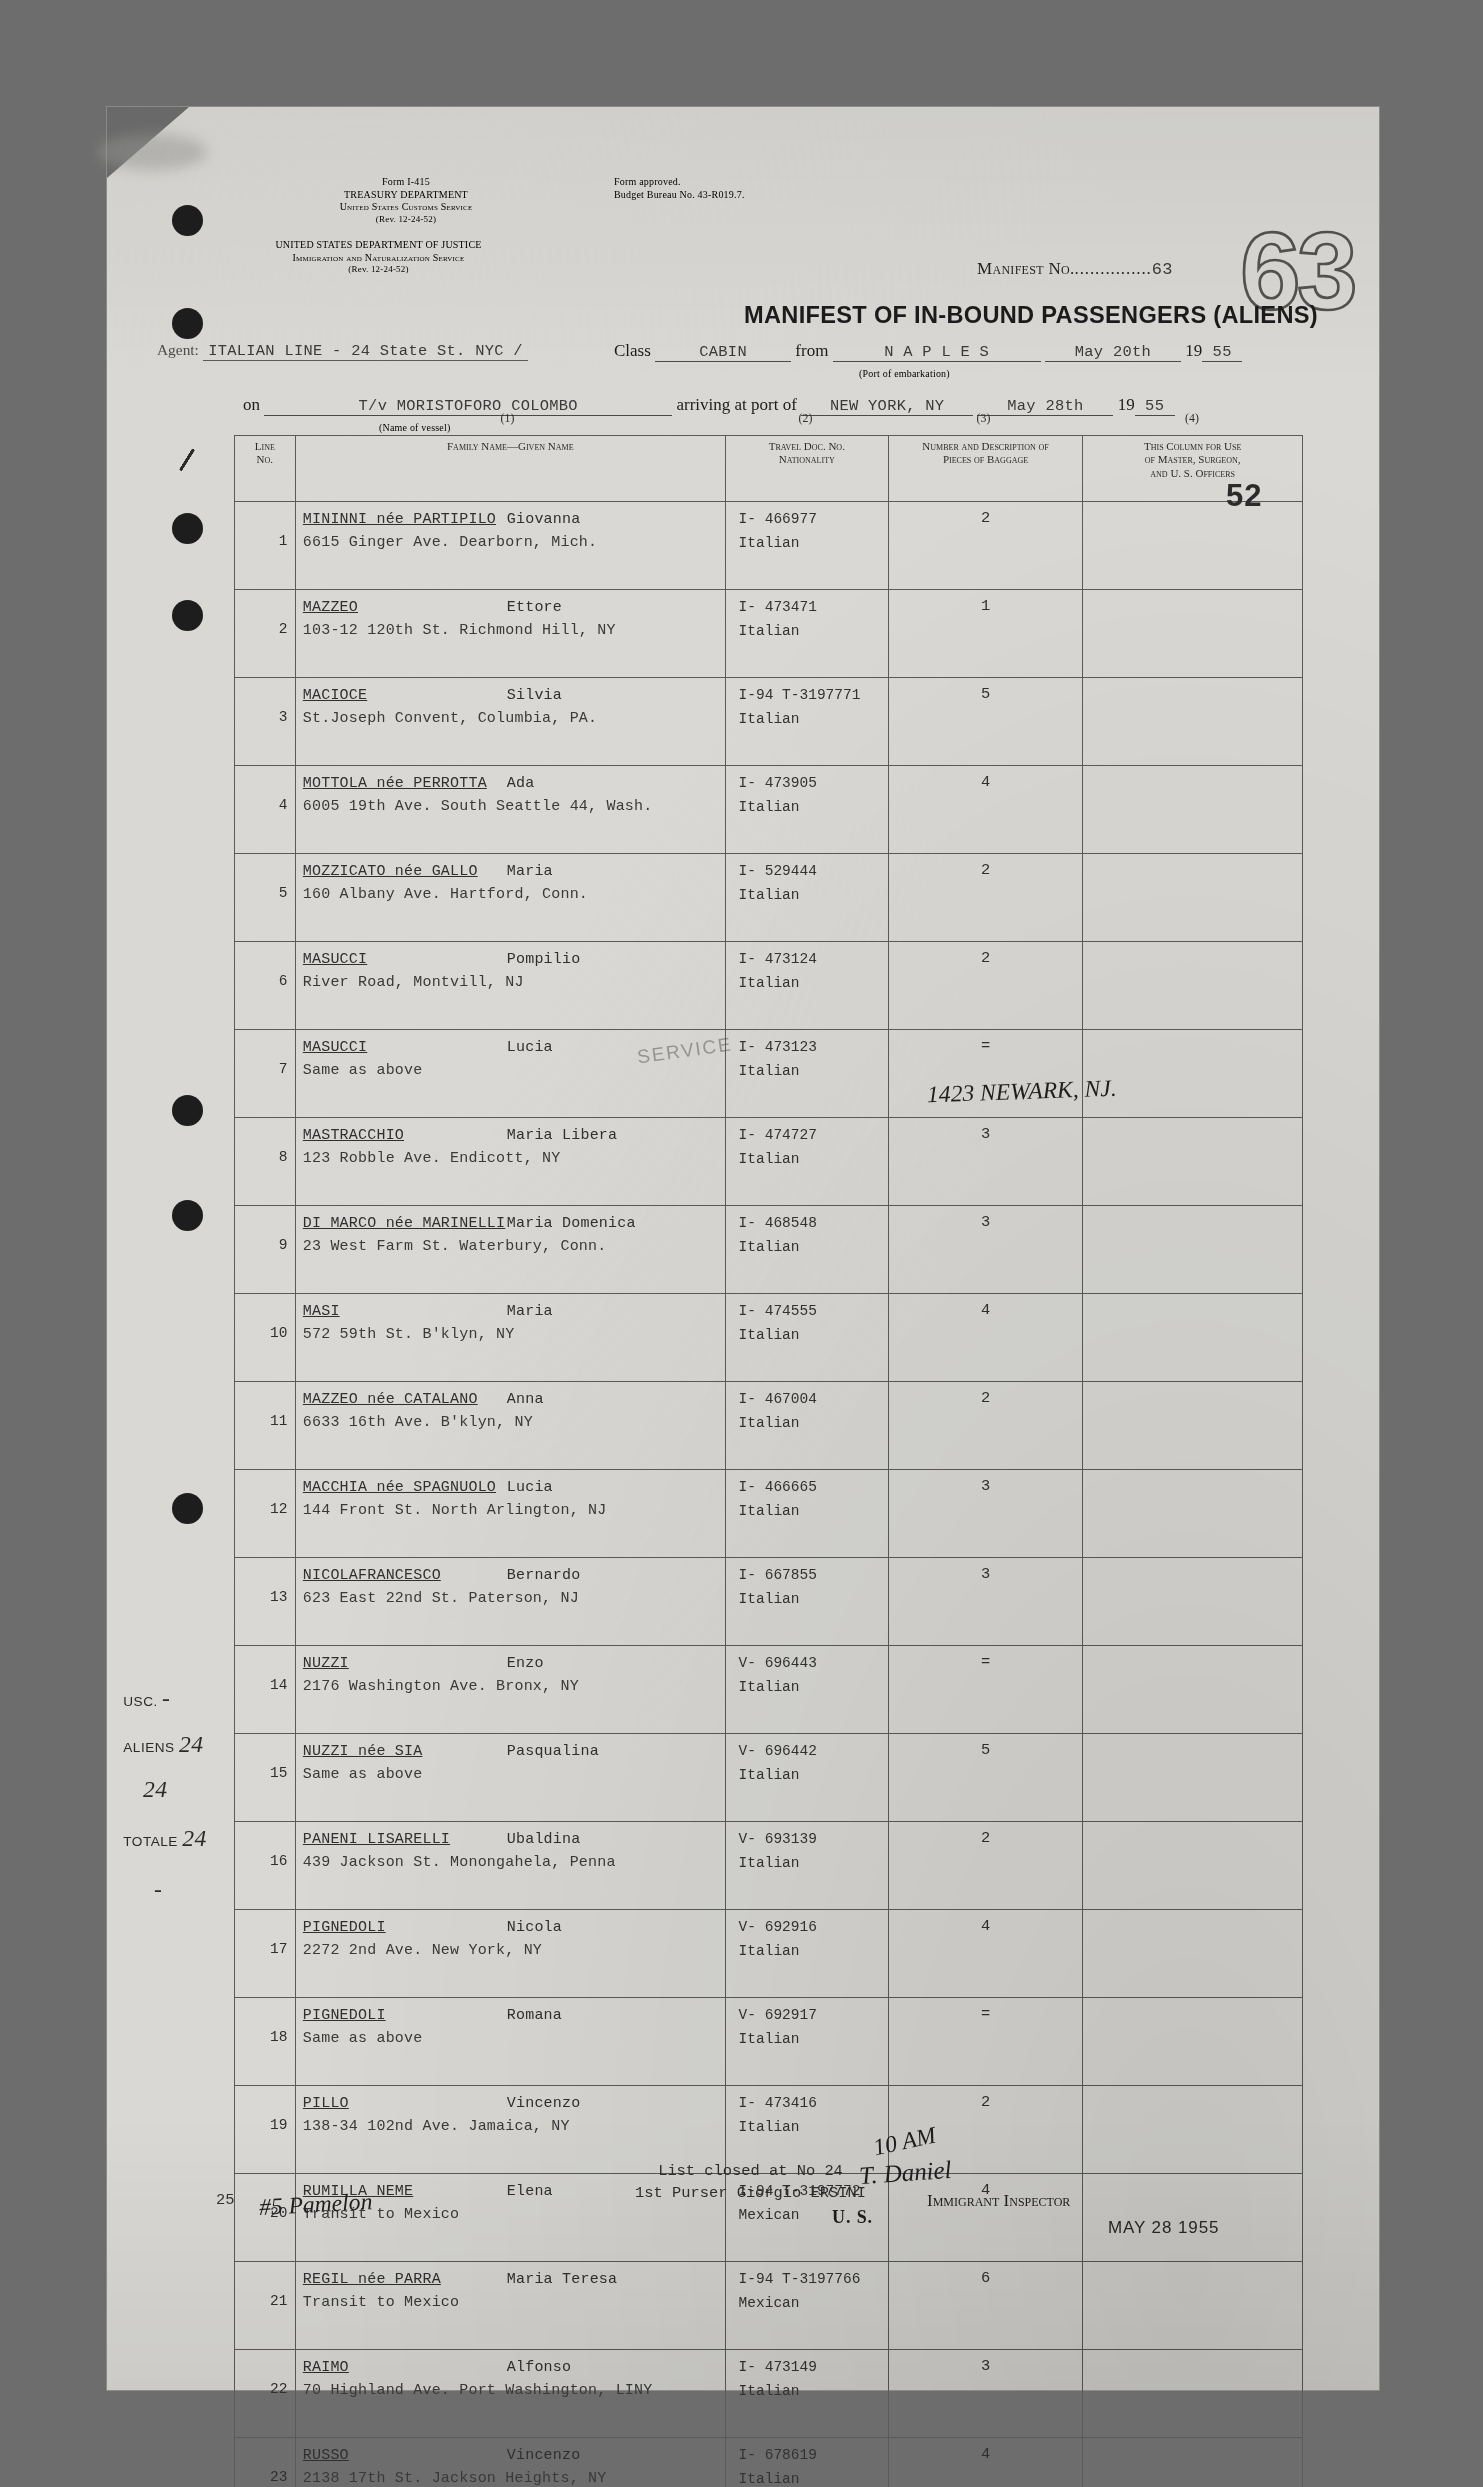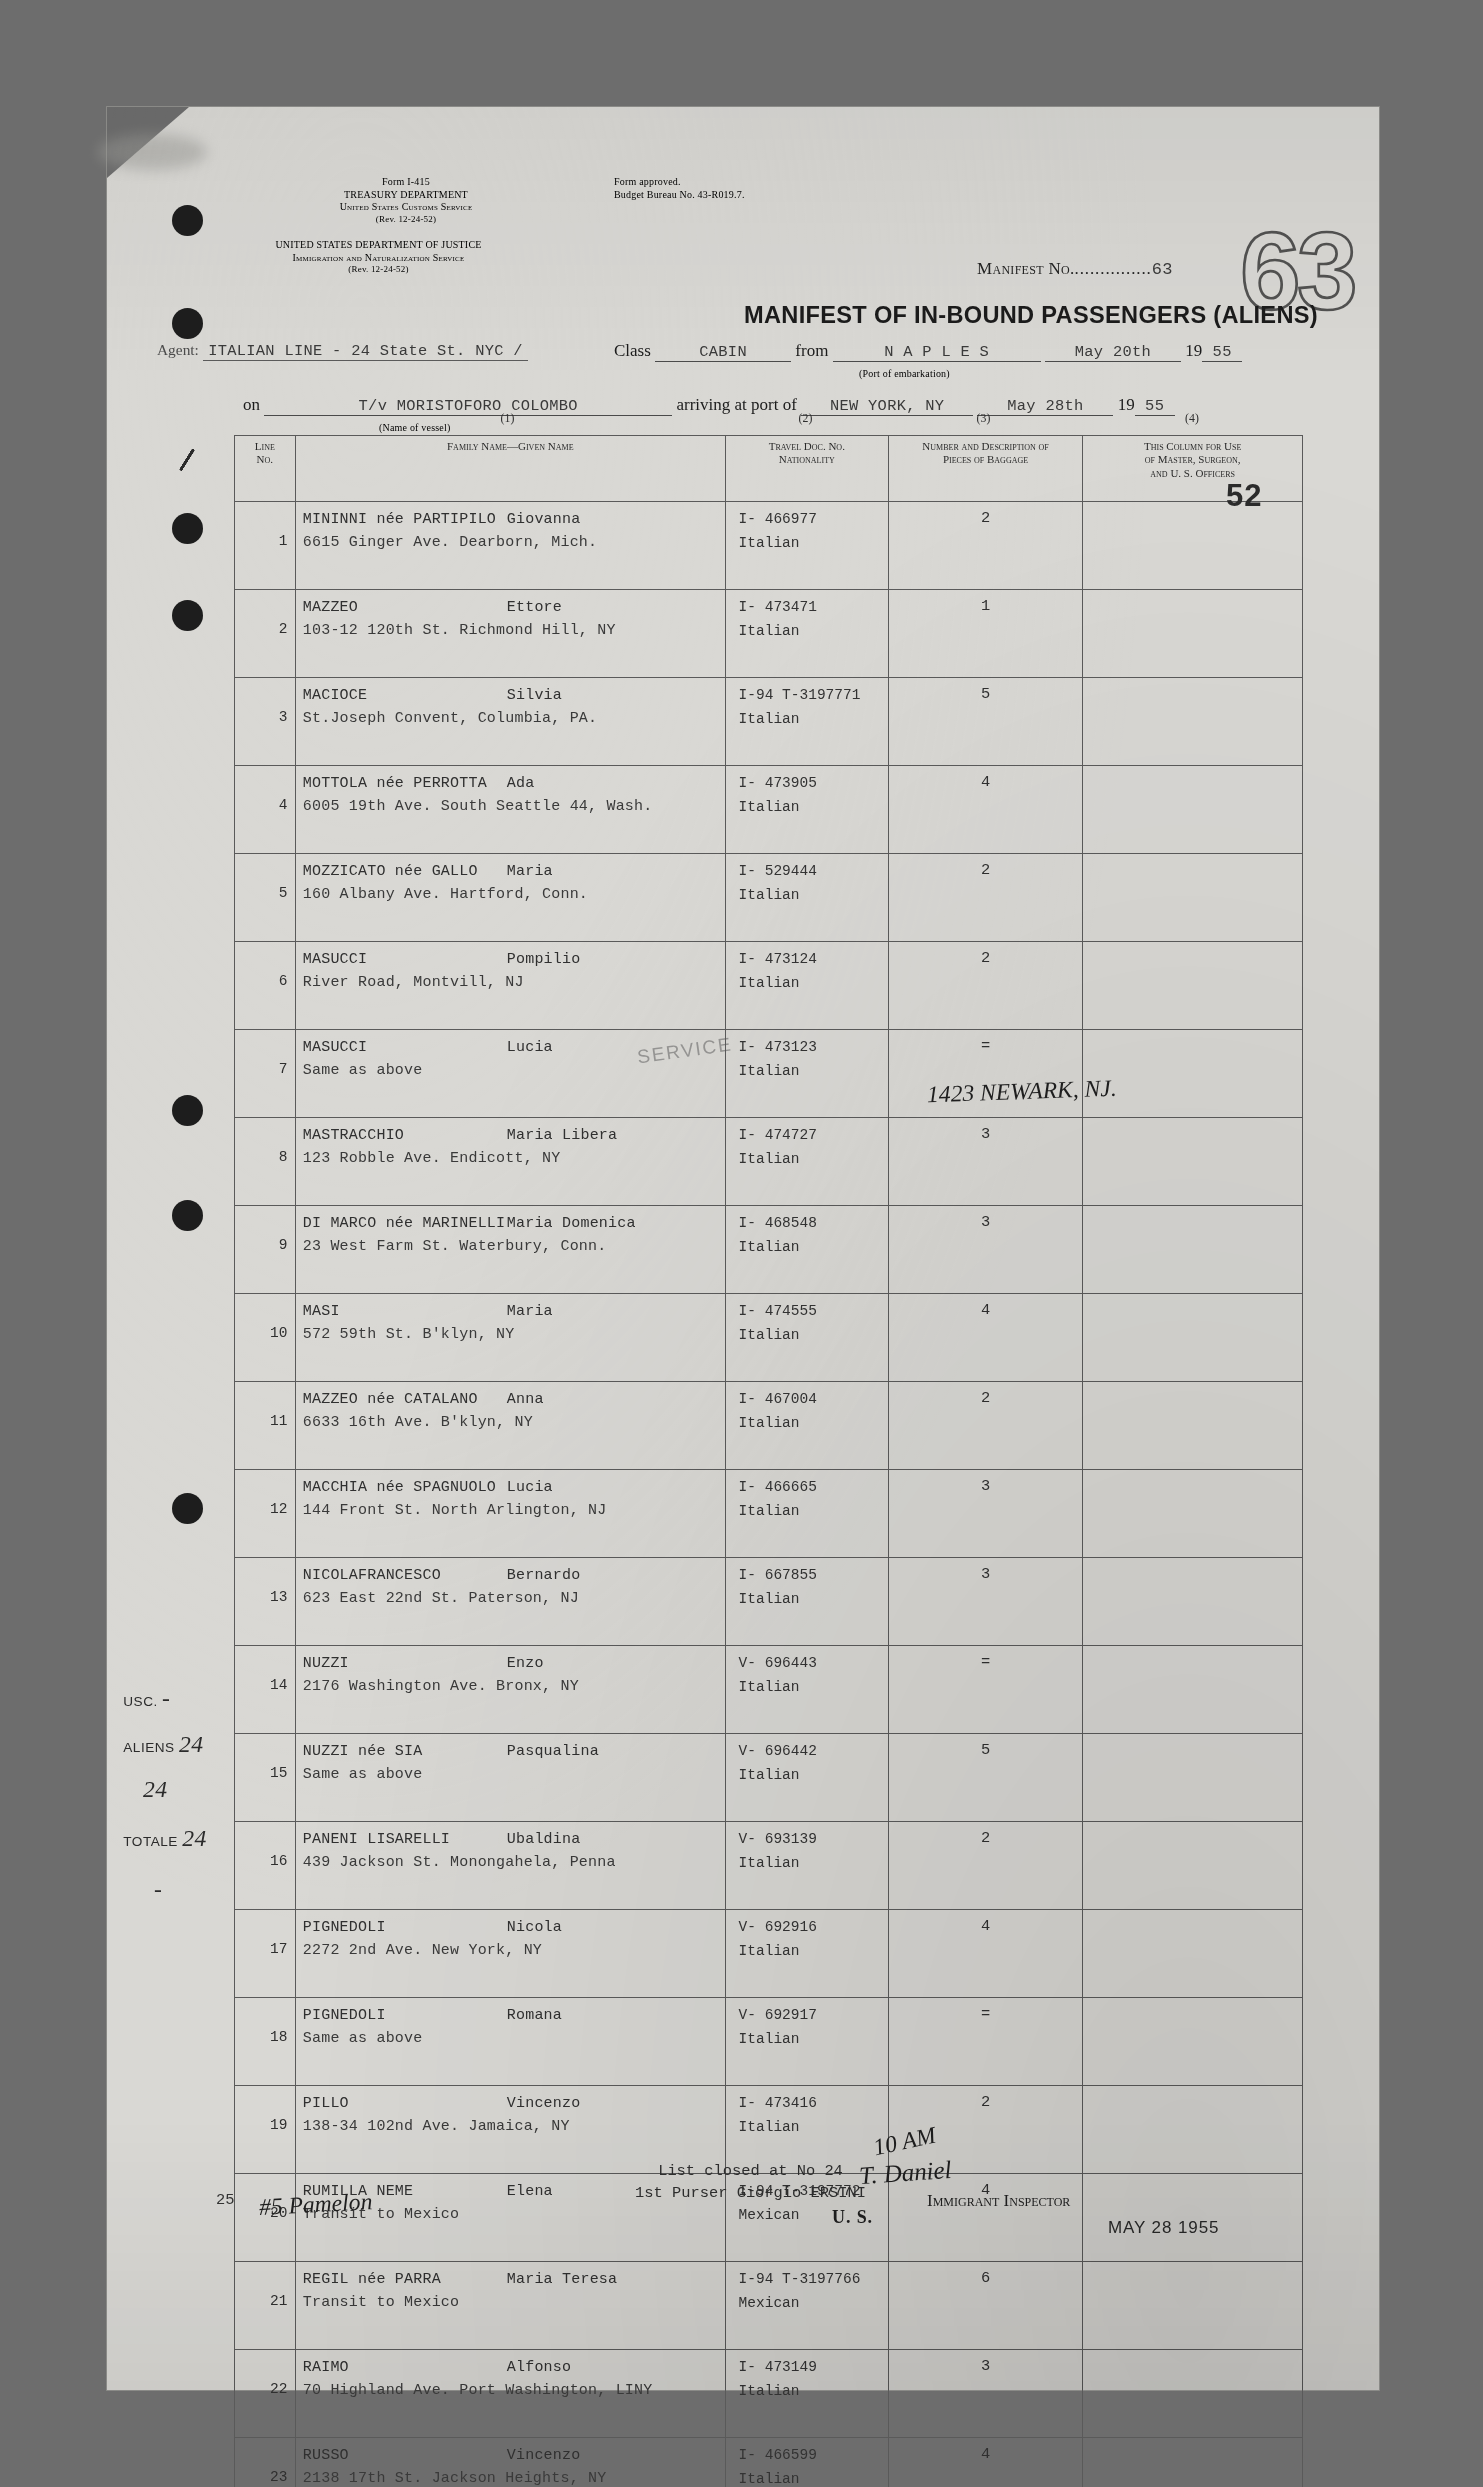--- a/index.html
+++ b/index.html
@@ -99,21 +99,21 @@
   .rowno{
     font-family:"Liberation Mono", monospace;
     font-size:14.5px;color:#2f2f2f;text-align:right;
     padding:31px 7.2px 0 0;
   }
   .nm{
     position:relative;font-family:"Liberation Mono", monospace;
     font-size:15px;color:#303030;letter-spacing:0.2px;
     padding:5.4px 0 0 7.2px;line-height:1.55;
   }
-  .nm .sur{display:inline-block;min-width:204px;}
+  .nm .sur{display:inline-block;min-width:204px;text-decoration:underline;}
   .nm .addr{display:block;color:#3a3a3a;}
   .doc{
     font-family:"Liberation Mono", monospace;font-size:14.5px;color:#333;
     text-align:left;padding:6.3px 0 0 12.7px;line-height:1.6;
   }
   .doc .nat{display:block;}
   .bag{
     font-family:"Liberation Mono", monospace;font-size:15.4px;color:#2f2f2f;
     text-align:center;padding:7.2px 0 0 0;
   }
@@ -435,21 +435,21 @@
         <tr>
           <td class="rowno">22</td>
           <td class="nm"><span class="sur">RAIMO</span><span>Alfonso</span><span class="addr">70 Highland Ave. Port Washington, LINY</span></td>
           <td class="doc"><span>I- 473149</span><span class="nat">Italian</span></td>
           <td class="bag"><span>3</span><span class="tick" style="left:-60px;top:23.6px;"></span></td>
           <td class="use"></td>
         </tr>
         <tr>
           <td class="rowno">23</td>
           <td class="nm"><span class="sur">RUSSO</span><span>Vincenzo</span><span class="addr">2138 17th St. Jackson Heights, NY</span></td>
-          <td class="doc"><span>I- 466599</span><span class="nat">Italian</span></td>
+          <td class="doc"><span>I- 678619</span><span class="nat">Italian</span></td>
           <td class="bag"><span>4</span><span class="tick" style="left:-60px;top:23.6px;"></span></td>
           <td class="use"></td>
         </tr>
       </tbody>
   </table>
 
   <div class="hw52">52</div>
   <div class="hand hwNewark">1423  NEWARK, NJ.</div>
   <div class="serv-stamp">SERVICE</div>
 

